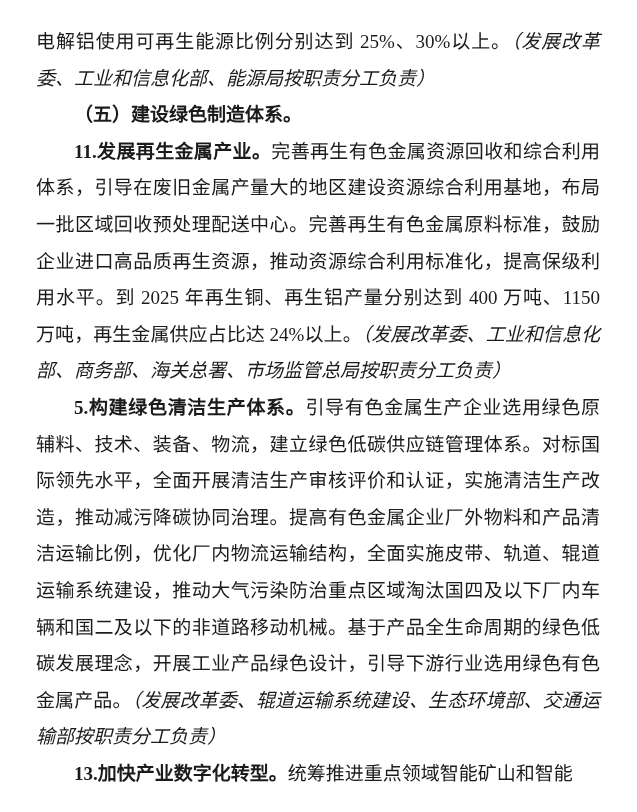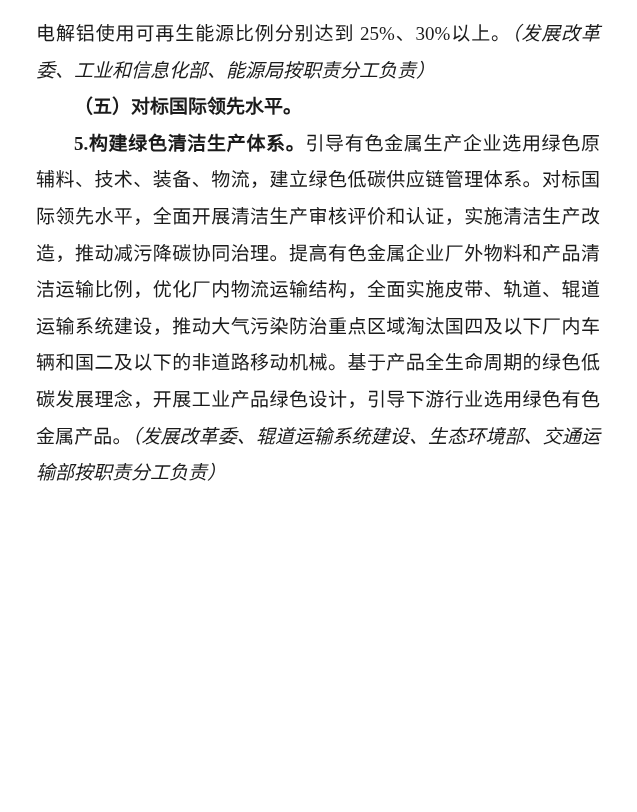--- a/index.html
+++ b/index.html
@@ -10,21 +10,21 @@
   }
   body {
     width: 637px;
     height: 812px;
     overflow: hidden;
   }
   .page {
     box-sizing: border-box;
     width: 637px;
     height: 812px;
-    padding: 16px 37px 0 36px;
+    padding: 24px 37px 0 36px;
     background: #ffffff;
     color: #1b1b1b;
   }
   .doc-body {
     width: 564px;
   }
   .para {
     font-family: "Liberation Serif", "DejaVu Serif", serif;
     font-size: 19px;
     line-height: 36.6px;
@@ -50,16 +50,18 @@
     font-style: italic;
     font-weight: normal;
   }
 </style>
 </head>
 <body>
 
 <div class="page">
   <div class="doc-body" id="doc-body">
       <p class="para"><span class="seg-normal">电解铝使用可再生能源比例分别达到 25%、30%以上。</span><span class="seg-kaiti">（发展改革委、工业和信息化部、能源局按职责分工负责）</span></p>
-      <p class="para indent"><span class="seg-bold">（五）对标国际领先水平。</span></p>
+      <p class="para indent"><span class="seg-bold">（五）建设绿色制造体系。</span></p>
+      <p class="para indent"><span class="seg-bold">11.发展再生金属产业。</span><span class="seg-normal">完善再生有色金属资源回收和综合利用体系，引导在废旧金属产量大的地区建设资源综合利用基地，布局一批区域回收预处理配送中心。完善再生有色金属原料标准，鼓励企业进口高品质再生资源，推动资源综合利用标准化，提高保级利用水平。到 2025 年再生铜、再生铝产量分别达到 400 万吨、1150 万吨，再生金属供应占比达 24%以上。</span><span class="seg-kaiti">（发展改革委、工业和信息化部、商务部、海关总署、市场监管总局按职责分工负责）</span></p>
       <p class="para indent"><span class="seg-bold">5.构建绿色清洁生产体系。</span><span class="seg-normal">引导有色金属生产企业选用绿色原辅料、技术、装备、物流，建立绿色低碳供应链管理体系。对标国际领先水平，全面开展清洁生产审核评价和认证，实施清洁生产改造，推动减污降碳协同治理。提高有色金属企业厂外物料和产品清洁运输比例，优化厂内物流运输结构，全面实施皮带、轨道、辊道运输系统建设，推动大气污染防治重点区域淘汰国四及以下厂内车辆和国二及以下的非道路移动机械。基于产品全生命周期的绿色低碳发展理念，开展工业产品绿色设计，引导下游行业选用绿色有色金属产品。</span><span class="seg-kaiti">（发展改革委、辊道运输系统建设、生态环境部、交通运输部按职责分工负责）</span></p>
+      <p class="para indent"><span class="seg-bold">13.加快产业数字化转型。</span><span class="seg-normal">统筹推进重点领域智能矿山和智能</span></p>
     </div>
 </div>
 
 </body></html>

